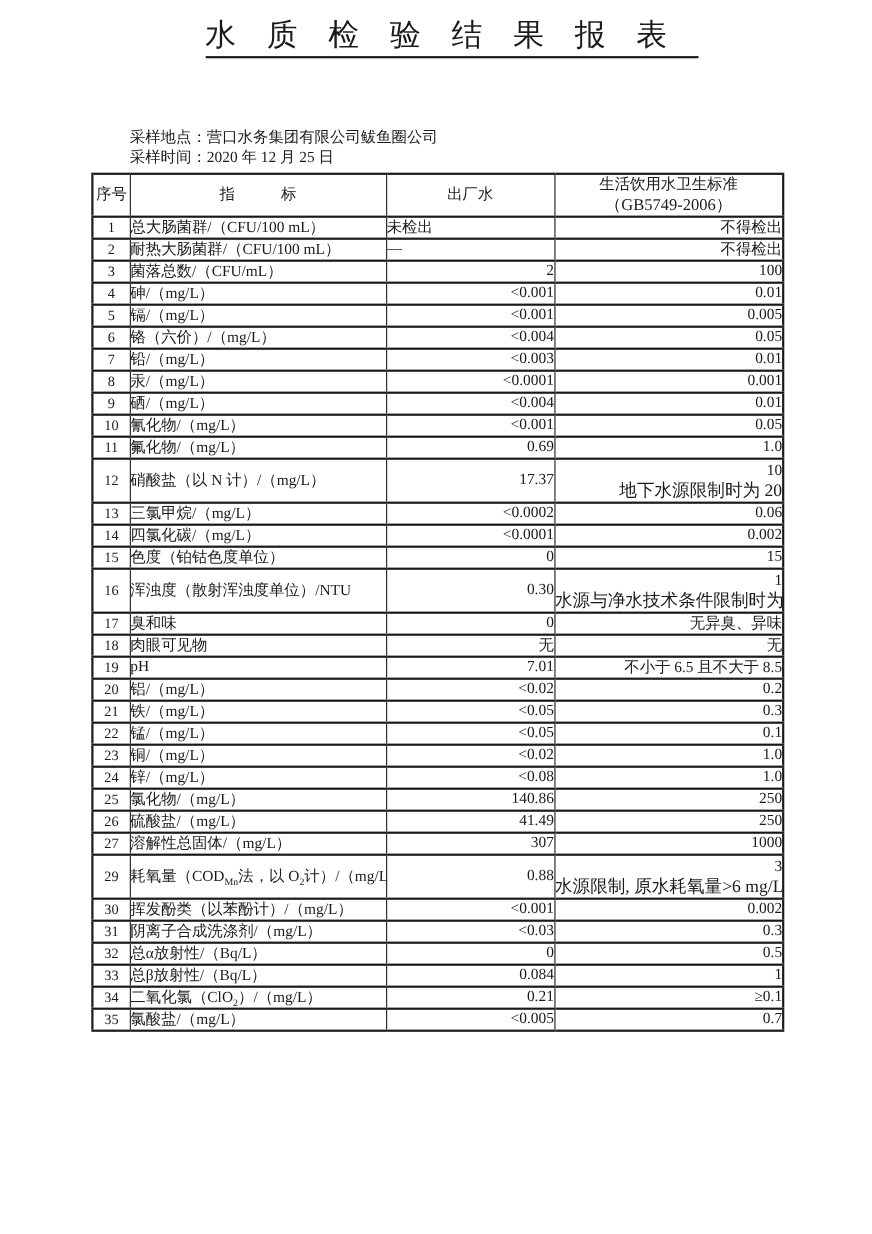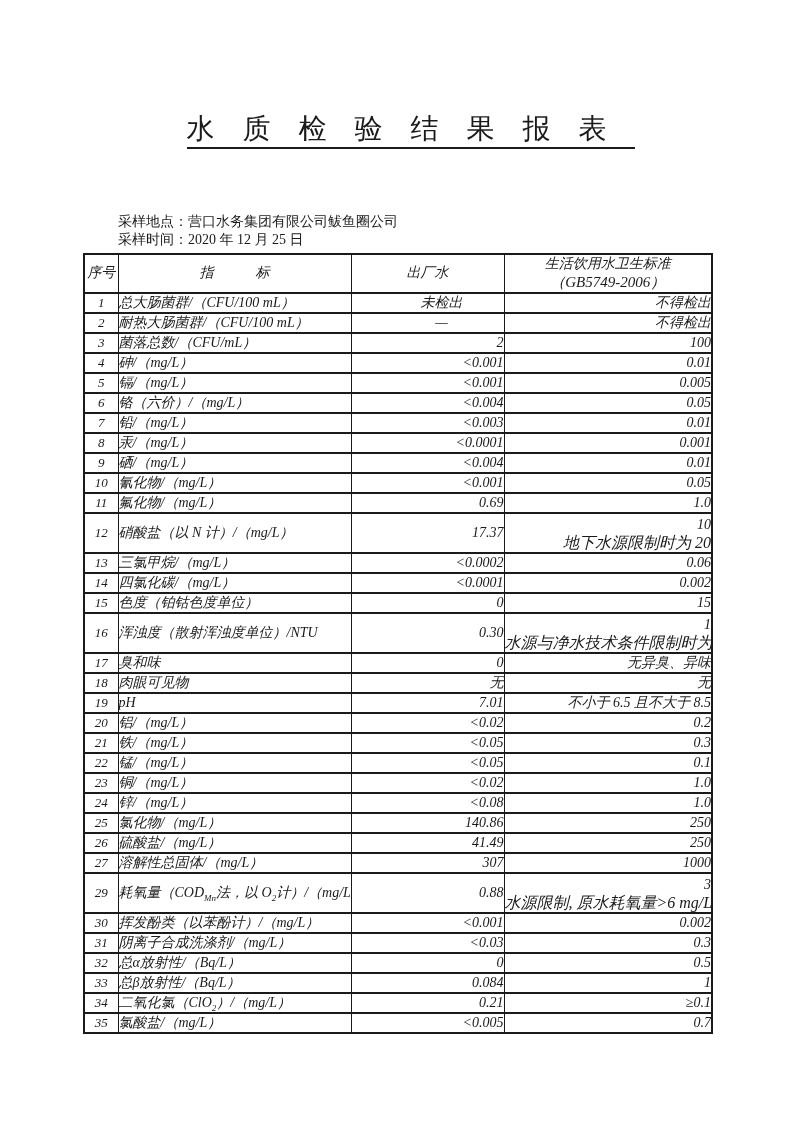--- a/index.html
+++ b/index.html
@@ -6,21 +6,21 @@
   body {
     width: 793px; height: 1122px;
     background: #ffffff;
     color: #1a1a1a;
     font-family: "Liberation Serif", "DejaVu Serif", serif;
     overflow: hidden;
   }
   .page { position: relative; width: 793px; height: 1122px; }
 
   
-  .title-wrap { padding-top: 96px; text-align: center; line-height: 1; }
+  .title-wrap { text-align: center; line-height: 1; }
   .doc-title {
     display: inline-block;
     font-size: 28px;
     font-weight: normal;
     letter-spacing: 1em;
     margin-right: -1em;
     padding-bottom: 4px;
     border-bottom: 2px solid #1a1a1a;
     white-space: nowrap;
   }
@@ -30,40 +30,39 @@
   .meta-line { white-space: nowrap; }
 
   
   table.report {
     border-collapse: collapse;
     table-layout: fixed;
     width: 628px;
     margin: 4px 0 0 83px;
     font-size: 14px;
     border: 2px solid #1a1a1a;
-    font-style: italic;
   }
   table.report td, table.report th {
     border: 1px solid #1a1a1a;
     border-top-width: 2px;
     border-bottom-width: 2px;
     padding: 0;
     overflow: hidden;
     white-space: nowrap;
     vertical-align: middle;
   }
   thead th { height: 34px; font-weight: normal; text-align: center; }
   thead .l2 { font-size: 15px; }
   tbody td { height: 18px; }
   tr.tall td { height: 38px; }
 
   .no  { text-align: center; font-size: 13px; }
   .ind { text-align: left; padding-left: 4px; }
   .val { text-align: right; padding-right: 9px; }
-  .val.center { text-align: center; padding-right: 0; padding-left: 28px; }
+  .val.center { text-align: left; padding-right: 0; }
   .std { text-align: right; padding-right: 5px; }
   .std-main { line-height: 19px; }
   .std-note { font-size: 16px; line-height: 17px; }
   sub { font-size: 9px; line-height: 0; }
 </style>
 </head>
 <body>
 
 <div class="page">
 

